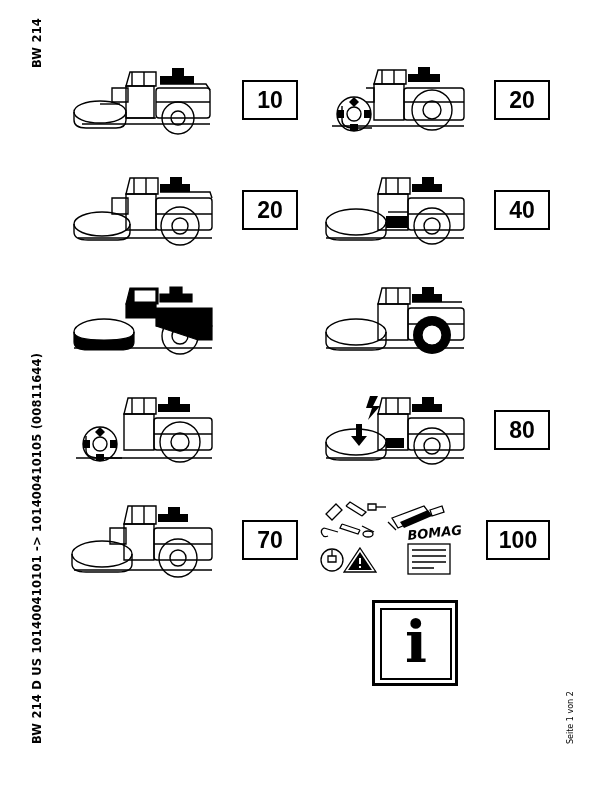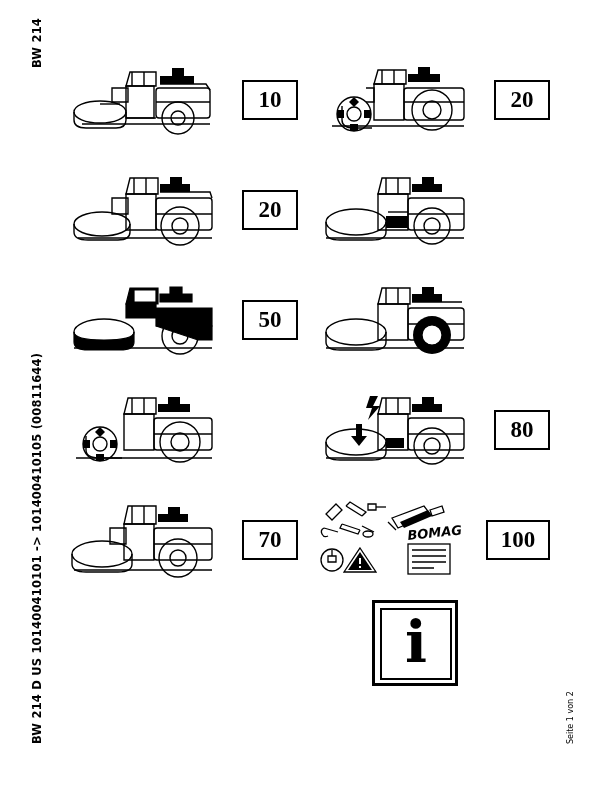--- a/index.html
+++ b/index.html
@@ -93,21 +93,21 @@
     top: 22px;
     width: 56px;
     height: 40px;
     border: 2px solid #000;
     background: #fff;
     box-sizing: border-box;
     font-size: 23px;
     font-weight: bold;
     line-height: 36px;
     text-align: center;
-    font-family: Liberation Serif, serif;
+    font-family: Liberation Sans, sans-serif;
   }
   .numbox.wide {
     width: 64px;
   }
 
   
   #infobox {
     position: absolute;
     left: 372px;
     top: 600px;
@@ -252,20 +252,21 @@
               <path d="M74 10 L74 26 M86 10 L86 26"></path>
               <path d="M76 44 L96 44"></path>
             </g>
             <g fill="#000">
               <rect x="74" y="48" width="22" height="12"></rect>
               <rect x="100" y="16" width="30" height="8"></rect>
               <rect x="110" y="9" width="12" height="8"></rect>
             </g>
           </svg>
         </div>
+        <div class="numbox">40</div>
       </div>
     </div>
 
     <div class="row" style="top:220px;">
 
       <div class="cell left">
         <div class="art">
           <svg viewBox="0 0 172 88" width="172" height="88">
             <g fill="none" stroke="#000" stroke-width="1.4">
               <path d="M14 70 L152 70"></path>
@@ -280,21 +281,20 @@
               <path d="M96 30 L152 30 L152 48 L96 48 Z"></path>
               <path d="M100 16 L132 16 L132 24 L100 24 Z"></path>
               <path d="M110 9 L122 9 L122 16 L110 16 Z"></path>
               <path d="M96 48 L152 48 L152 62 L138 62 Z"></path>
             </g>
             <g fill="#fff" stroke="#000" stroke-width="1.2">
               <path d="M74 12 L96 12 L96 24 L74 24 Z"></path>
             </g>
           </svg>
         </div>
-        <div class="numbox">50</div>
       </div>
 
       <div class="cell right">
         <div class="art">
           <svg viewBox="0 0 172 88" width="172" height="88">
             <g fill="none" stroke="#000" stroke-width="1.4">
               <path d="M14 70 L152 70"></path>
               <ellipse cx="44" cy="54" rx="30" ry="13"></ellipse>
               <path d="M14 54 L14 64 Q14 72 28 72 L60 72 Q74 72 74 64 L74 54"></path>
               <rect x="96" y="30" width="56" height="32" rx="3"></rect>

